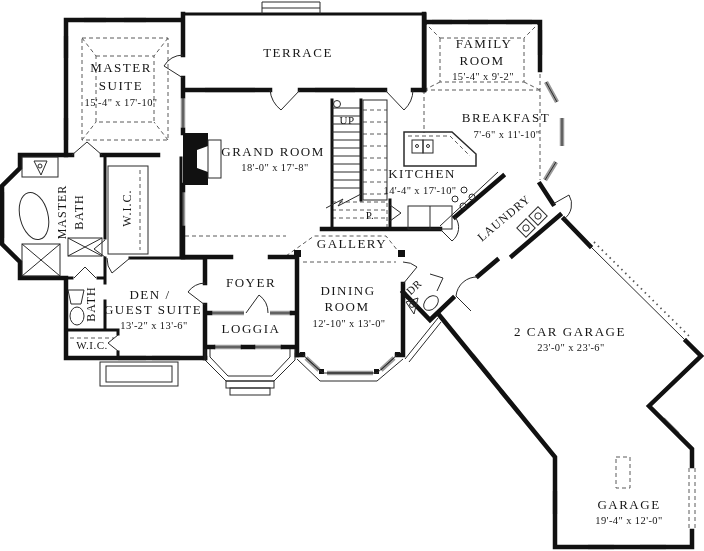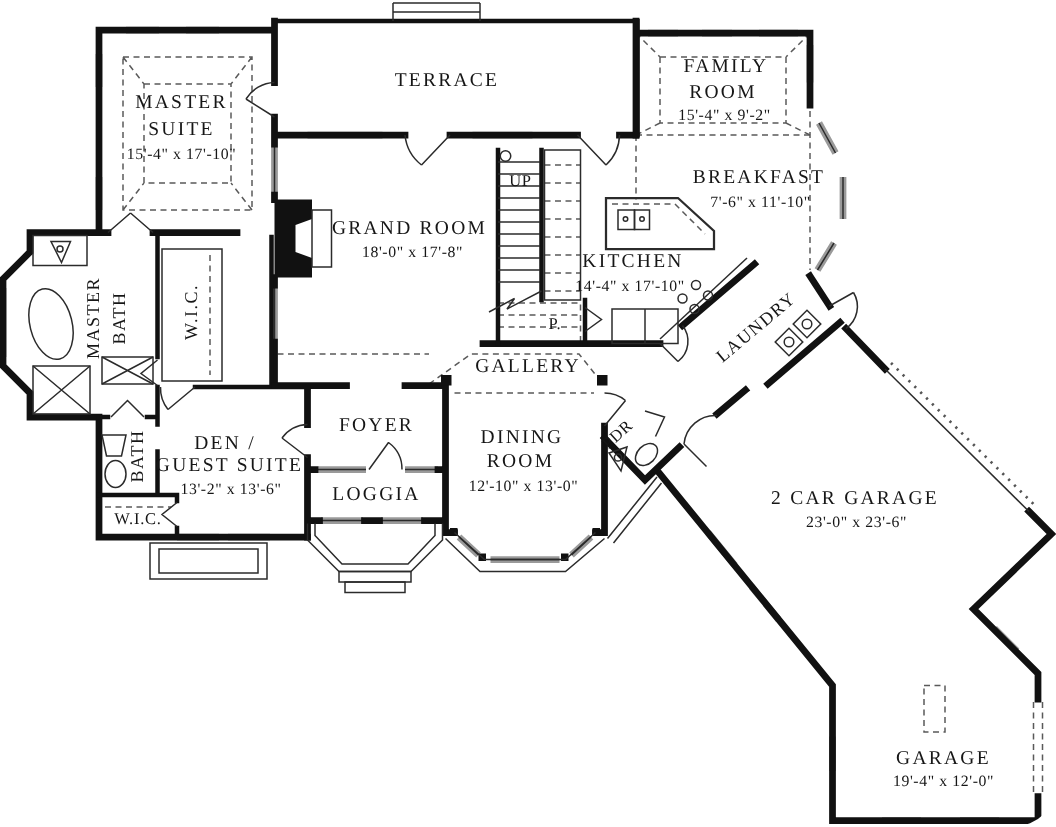--- a/index.html
+++ b/index.html
@@ -1,16 +1,16 @@
 <!DOCTYPE html>
 <html><head>
 <meta charset="utf-8">
 <style>
   html,body{margin:0;padding:0;background:#fff;}
-  #plan-wrap{width:704px;height:551px;background:#fff;position:relative;overflow:hidden;border-radius:28px;}
+  #plan-wrap{width:704px;height:551px;background:#fff;position:relative;overflow:hidden;}
   svg{display:block;}
   
   .w4{stroke:#111;stroke-width:4.5;fill:none;stroke-linecap:square;}
   .w3{stroke:#111;stroke-width:3;fill:none;stroke-linecap:square;}
   .t1{stroke:#2b2b2b;stroke-width:1;fill:none;}
   .t15{stroke:#2b2b2b;stroke-width:1.5;fill:none;}
   .d{stroke:#5a5a5a;stroke-width:1;fill:none;stroke-dasharray:4 3;}
   .dt{stroke:#555;stroke-width:1.8;fill:none;stroke-dasharray:1.5 4;}
   .win{stroke:#9a9a9a;stroke-width:4.5;fill:none;}
   .blk{fill:#111;stroke:none;}

